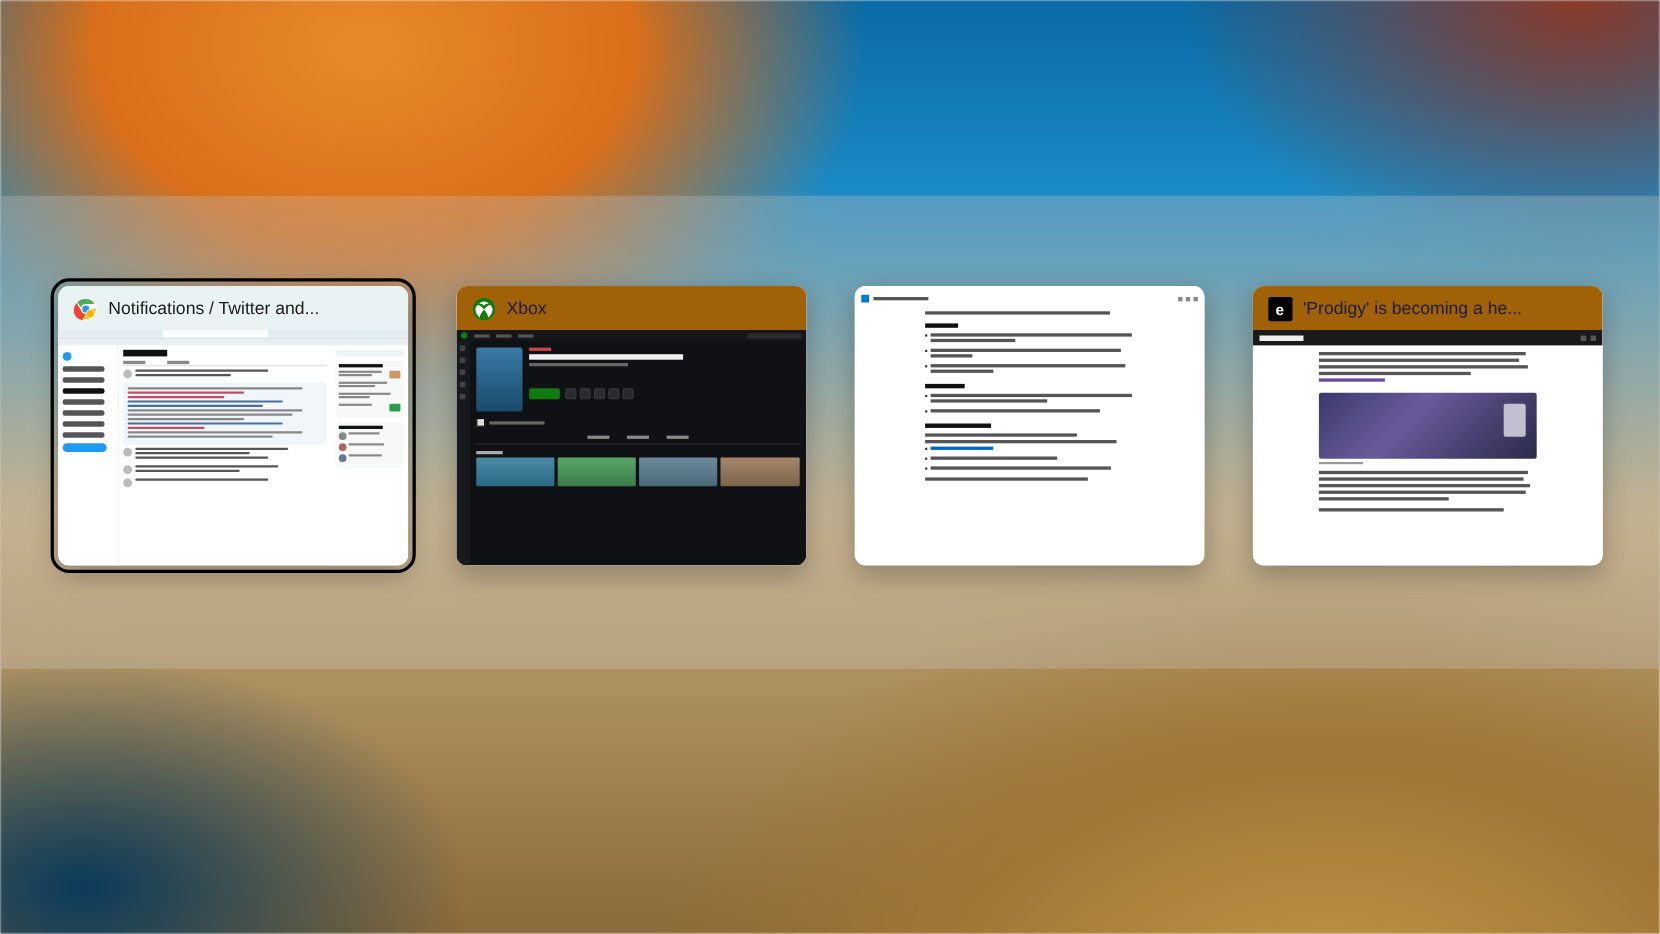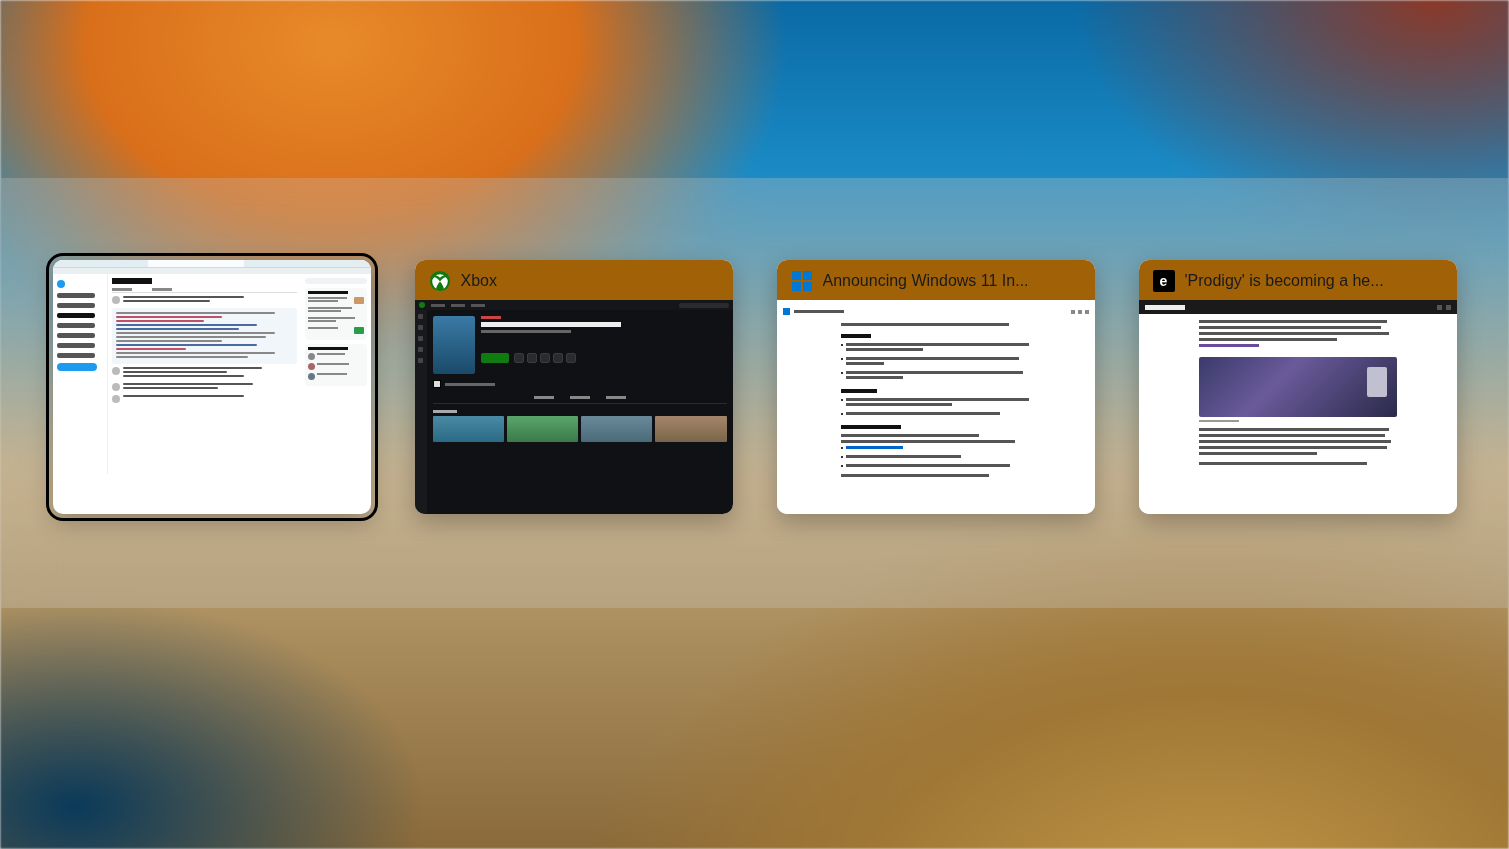--- a/index.html
+++ b/index.html
@@ -196,20 +196,34 @@
 </style>
 </head>
 <body>
 
 <div class="wallpaper"></div>
 <div class="task-band"></div>
 
 <div class="task-row">
 
   <div class="window-card active">
+    <div class="titlebar">
+      <div class="app-icon ic-chrome">
+        <svg viewBox="0 0 48 48">
+            <circle cx="24" cy="24" r="22" fill="#fff"></circle>
+            <path fill="#4caf50" d="M24 4a20 20 0 0 1 17.3 10H24a10 10 0 0 0-9.3 6.3L7 10.7A20 20 0 0 1 24 4z"></path>
+            <path fill="#f44336" d="M6 12l8.7 15a10 10 0 0 0 9.3 7l-7 12A20 20 0 0 1 6 12z"></path>
+            <path fill="#ffc107" d="M44 24a20 20 0 0 1-26 19l8-13.8A10 10 0 0 0 34 24h7l3-.1z"></path>
+            <circle cx="24" cy="24" r="8" fill="#2196f3"></circle>
+            <circle cx="24" cy="24" r="8" fill="none" stroke="#fff" stroke-width="2"></circle>
+            <circle cx="33" cy="33" r="8" fill="#ffb300" stroke="#fff" stroke-width="1.5"></circle>
+          </svg>
+      </div>
+      <div class="title">Notifications / Twitter and...</div>
+    </div>
     <div class="thumbnail thumb-twitter">
       <div class="tabbar"></div>
       <div class="tabbar2"></div>
       <div class="body">
         <div class="leftnav">
           <div class="bird"></div>
           <div class="navitem"></div>
             <div class="navitem"></div>
           <div class="navitem b"></div>
           <div class="navitem"></div>
@@ -384,31 +398,20 @@
               <div style="background:linear-gradient(#6a8a9a,#4a6a7a)"></div>
               <div style="background:linear-gradient(#a5856a,#7a654a)"></div>
             </div>
           </div>
         </div>
       </div>
     </div>
   </div>
 
   <div class="window-card">
-    <div class="titlebar">
-      <div class="app-icon">
-        <div class="ic-win11">
-            <span></span>
-            <span></span>
-            <span></span>
-            <span></span>
-          </div>
-      </div>
-      <div class="title">Announcing Windows 11 In...</div>
-    </div>
     <div class="thumbnail thumb-blog">
       <div class="tophdr">
           <div class="sq"></div>
           <div class="t"></div>
           <div class="r">
             <span></span>
             <span></span>
             <span></span>
           </div>
         </div>

